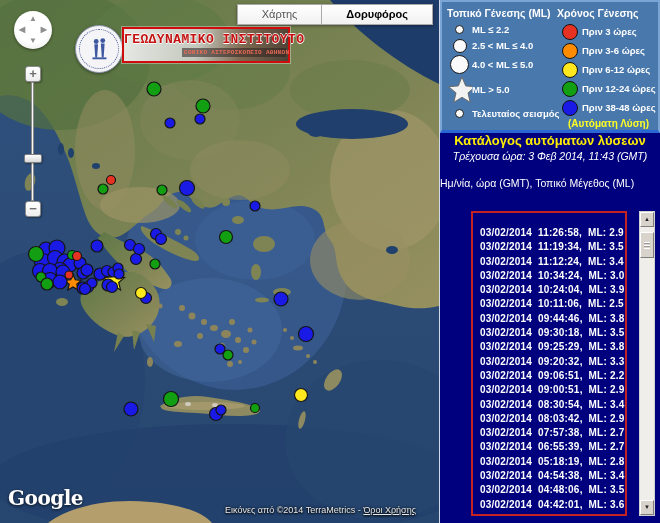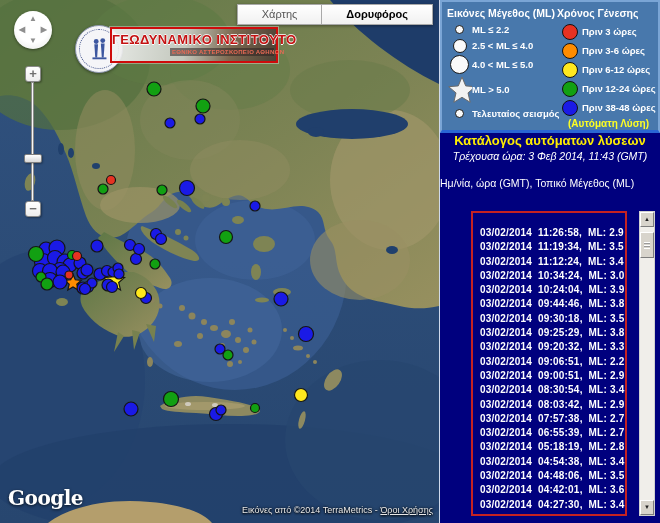--- a/index.html
+++ b/index.html
@@ -24,31 +24,31 @@
   .maptype{position:absolute;top:4px;right:6px;display:flex;box-shadow:0 1px 3px rgba(0,0,0,.4);}
   .maptype .mbtn{height:19px;padding:0 24px;background:linear-gradient(#ffffff,#f1f1f1);border:1px solid #a9a9a9;
         font-size:11px;line-height:18px;cursor:pointer;white-space:nowrap;}
   .maptype .mbtn.inactive{color:#565656;border-right:none;}
   .maptype .mbtn.active{color:#000;font-weight:bold;}
   
   .seal{position:absolute;left:75px;top:25px;width:46px;height:46px;border-radius:50%;background:#f5f5f8;
         border:1px solid #8d96ad;box-shadow:0 1px 3px rgba(0,0,0,.4);}
   .seal .ring{position:absolute;inset:3px;border:1px dotted #49598f;border-radius:50%;}
   .seal svg{position:absolute;left:9px;top:8px;}
-  .banner{position:absolute;left:110px;top:27px;width:168px;height:36px;border:2px solid #cf0b0b;box-sizing:border-box;
+  .banner{position:absolute;left:122px;top:27px;width:168px;height:36px;border:2px solid #cf0b0b;box-sizing:border-box;
         background:linear-gradient(100deg,rgba(243,243,243,.92) 0%,rgba(219,219,219,.8) 45%,rgba(133,96,82,.7) 72%,rgba(66,48,46,.78) 100%);
-        box-shadow:0 0 0 1px rgba(255,255,255,.35);}
+        box-shadow:0 0 0 1px rgba(255,255,255,.35);font-family:Liberation Mono, monospace;}
   .banner-title{margin-top:3px;text-align:center;font-weight:bold;font-size:13px;letter-spacing:.4px;color:#c41212;
         text-shadow:0 1px 0 #ffffff,0 -1px 0 rgba(255,255,255,.8),1px 0 0 rgba(255,255,255,.7);white-space:nowrap;}
   .banner-sub{margin:1px 2px 0 58px;background:rgba(45,33,32,.55);color:#e96a55;font-size:6px;font-weight:bold;
         text-align:center;padding:1px 2px;letter-spacing:.3px;white-space:nowrap;}
   
   .glogo{position:absolute;left:8px;top:486px;color:#fff;font-size:20px;font-weight:bold;letter-spacing:-.5px;
         font-family:"DejaVu Serif",serif;text-shadow:0 1px 3px rgba(0,0,0,.75);}
-  .attrib{position:absolute;right:6px;bottom:8px;font-size:9px;color:#e8e8e8;text-shadow:0 1px 2px #000,0 0 3px #000;}
+  .attrib{position:absolute;right:23px;bottom:8px;font-size:9px;color:#e8e8e8;text-shadow:0 1px 2px #000,0 0 3px #000;}
   .attrib a{color:#e8e8e8;}
   
   .sidebar{position:absolute;left:439px;top:0;width:221px;height:523px;background:#00007e;border-left:1px solid #cfd9ec;box-sizing:border-box;}
   .legend{position:relative;height:133px;background:#4878ac;border:2px solid #7aa5d5;border-bottom:3px solid #2a66d4;box-sizing:border-box;color:#fff;}
   .lcol{position:absolute;top:3px;}
   .mag-col{left:5px;width:108px;}
   .time-col{left:115px;width:103px;}
   .ltitle{font-size:10.5px;font-weight:bold;height:17px;line-height:17px;white-space:nowrap;}
   .lrow{display:flex;align-items:center;}
   .mag-col .lrow:nth-of-type(1){height:15px;}
@@ -297,21 +297,21 @@
 
     <div class="glogo">Google</div>
     <div class="attrib">
       <span>Εικόνες από ©2014 TerraMetrics - </span><a href="#">Όροι Χρήσης</a>
     </div>
   </div>
 
   <div class="sidebar">
     <div class="legend">
       <div class="lcol mag-col">
-        <div class="ltitle">Εικόνες Μέγεθος (ML)</div>
+        <div class="ltitle">Τοπικό Γένεσης (ML)</div>
         <div id="mag-rows">
             <div class="lrow">
               <span class="shape">
                 <span style="display: inline-block; border-radius: 50%; background: rgb(250, 250, 250); border: 1px solid rgb(26, 26, 26); width: 7px; height: 7px;"></span>
               </span>
               <span class="lbl">ML ≤ 2.2</span>
             </div>
             <div class="lrow">
               <span class="shape">
                 <span style="display: inline-block; border-radius: 50%; background: rgb(250, 250, 250); border: 1px solid rgb(26, 26, 26); width: 12px; height: 12px;"></span>
@@ -381,20 +381,21 @@
     <div class="catalog">
       <div class="cat-title">Κατάλογος αυτόματων λύσεων</div>
       <div class="cat-time">Τρέχουσα ώρα: 3 Φεβ 2014, 11:43 (GMT)</div>
       <div class="cat-cols">Ημ/νία, ώρα (GMT), Τοπικό Μέγεθος (ML)</div>
       <div class="evbox" id="evbox">
           <div class="evrow">03/02/2014&nbsp; 11:26:58,&nbsp; ML:&nbsp;2.9</div>
           <div class="evrow">03/02/2014&nbsp; 11:19:34,&nbsp; ML:&nbsp;3.5</div>
           <div class="evrow">03/02/2014&nbsp; 11:12:24,&nbsp; ML:&nbsp;3.4</div>
           <div class="evrow">03/02/2014&nbsp; 10:34:24,&nbsp; ML:&nbsp;3.0</div>
           <div class="evrow">03/02/2014&nbsp; 10:24:04,&nbsp; ML:&nbsp;3.9</div>
+          <div class="evrow">03/02/2014&nbsp; 10:11:06,&nbsp; ML:&nbsp;2.5</div>
           <div class="evrow">03/02/2014&nbsp; 09:44:46,&nbsp; ML:&nbsp;3.8</div>
           <div class="evrow">03/02/2014&nbsp; 09:30:18,&nbsp; ML:&nbsp;3.5</div>
           <div class="evrow">03/02/2014&nbsp; 09:25:29,&nbsp; ML:&nbsp;3.8</div>
           <div class="evrow">03/02/2014&nbsp; 09:20:32,&nbsp; ML:&nbsp;3.3</div>
           <div class="evrow">03/02/2014&nbsp; 09:06:51,&nbsp; ML:&nbsp;2.2</div>
           <div class="evrow">03/02/2014&nbsp; 09:00:51,&nbsp; ML:&nbsp;2.9</div>
           <div class="evrow">03/02/2014&nbsp; 08:30:54,&nbsp; ML:&nbsp;3.4</div>
           <div class="evrow">03/02/2014&nbsp; 08:03:42,&nbsp; ML:&nbsp;2.9</div>
           <div class="evrow">03/02/2014&nbsp; 07:57:38,&nbsp; ML:&nbsp;2.7</div>
           <div class="evrow">03/02/2014&nbsp; 06:55:39,&nbsp; ML:&nbsp;2.7</div>

